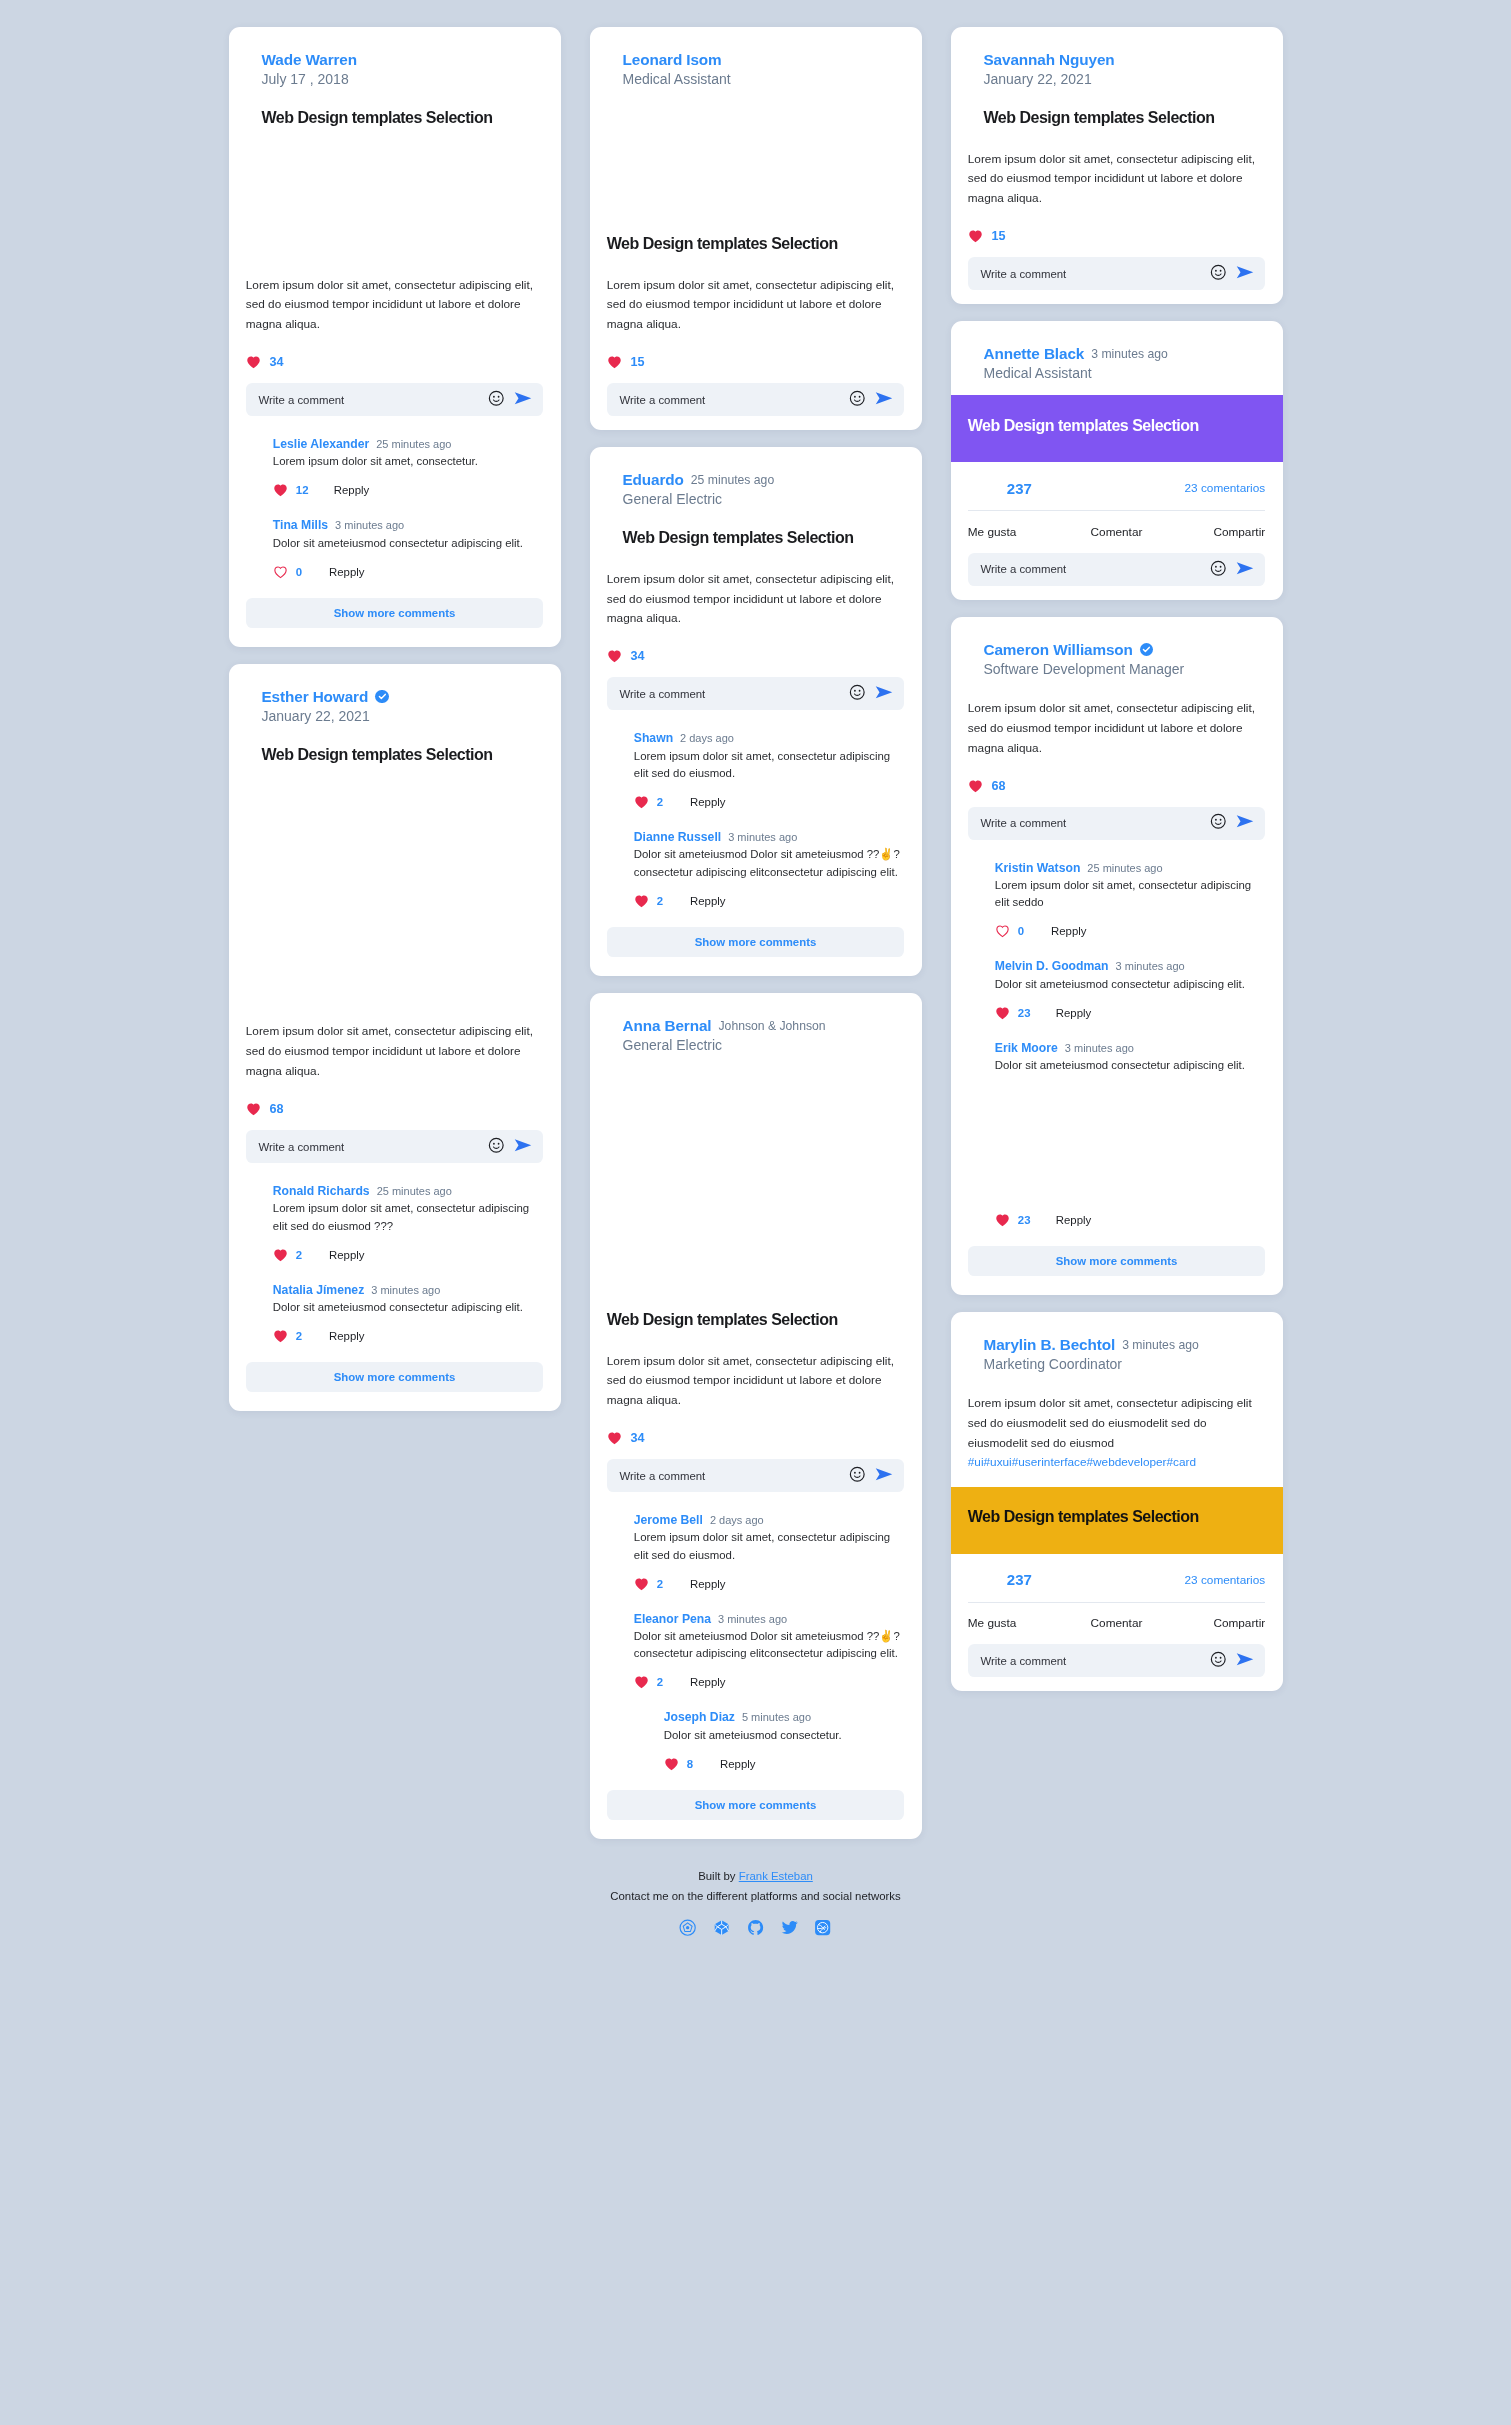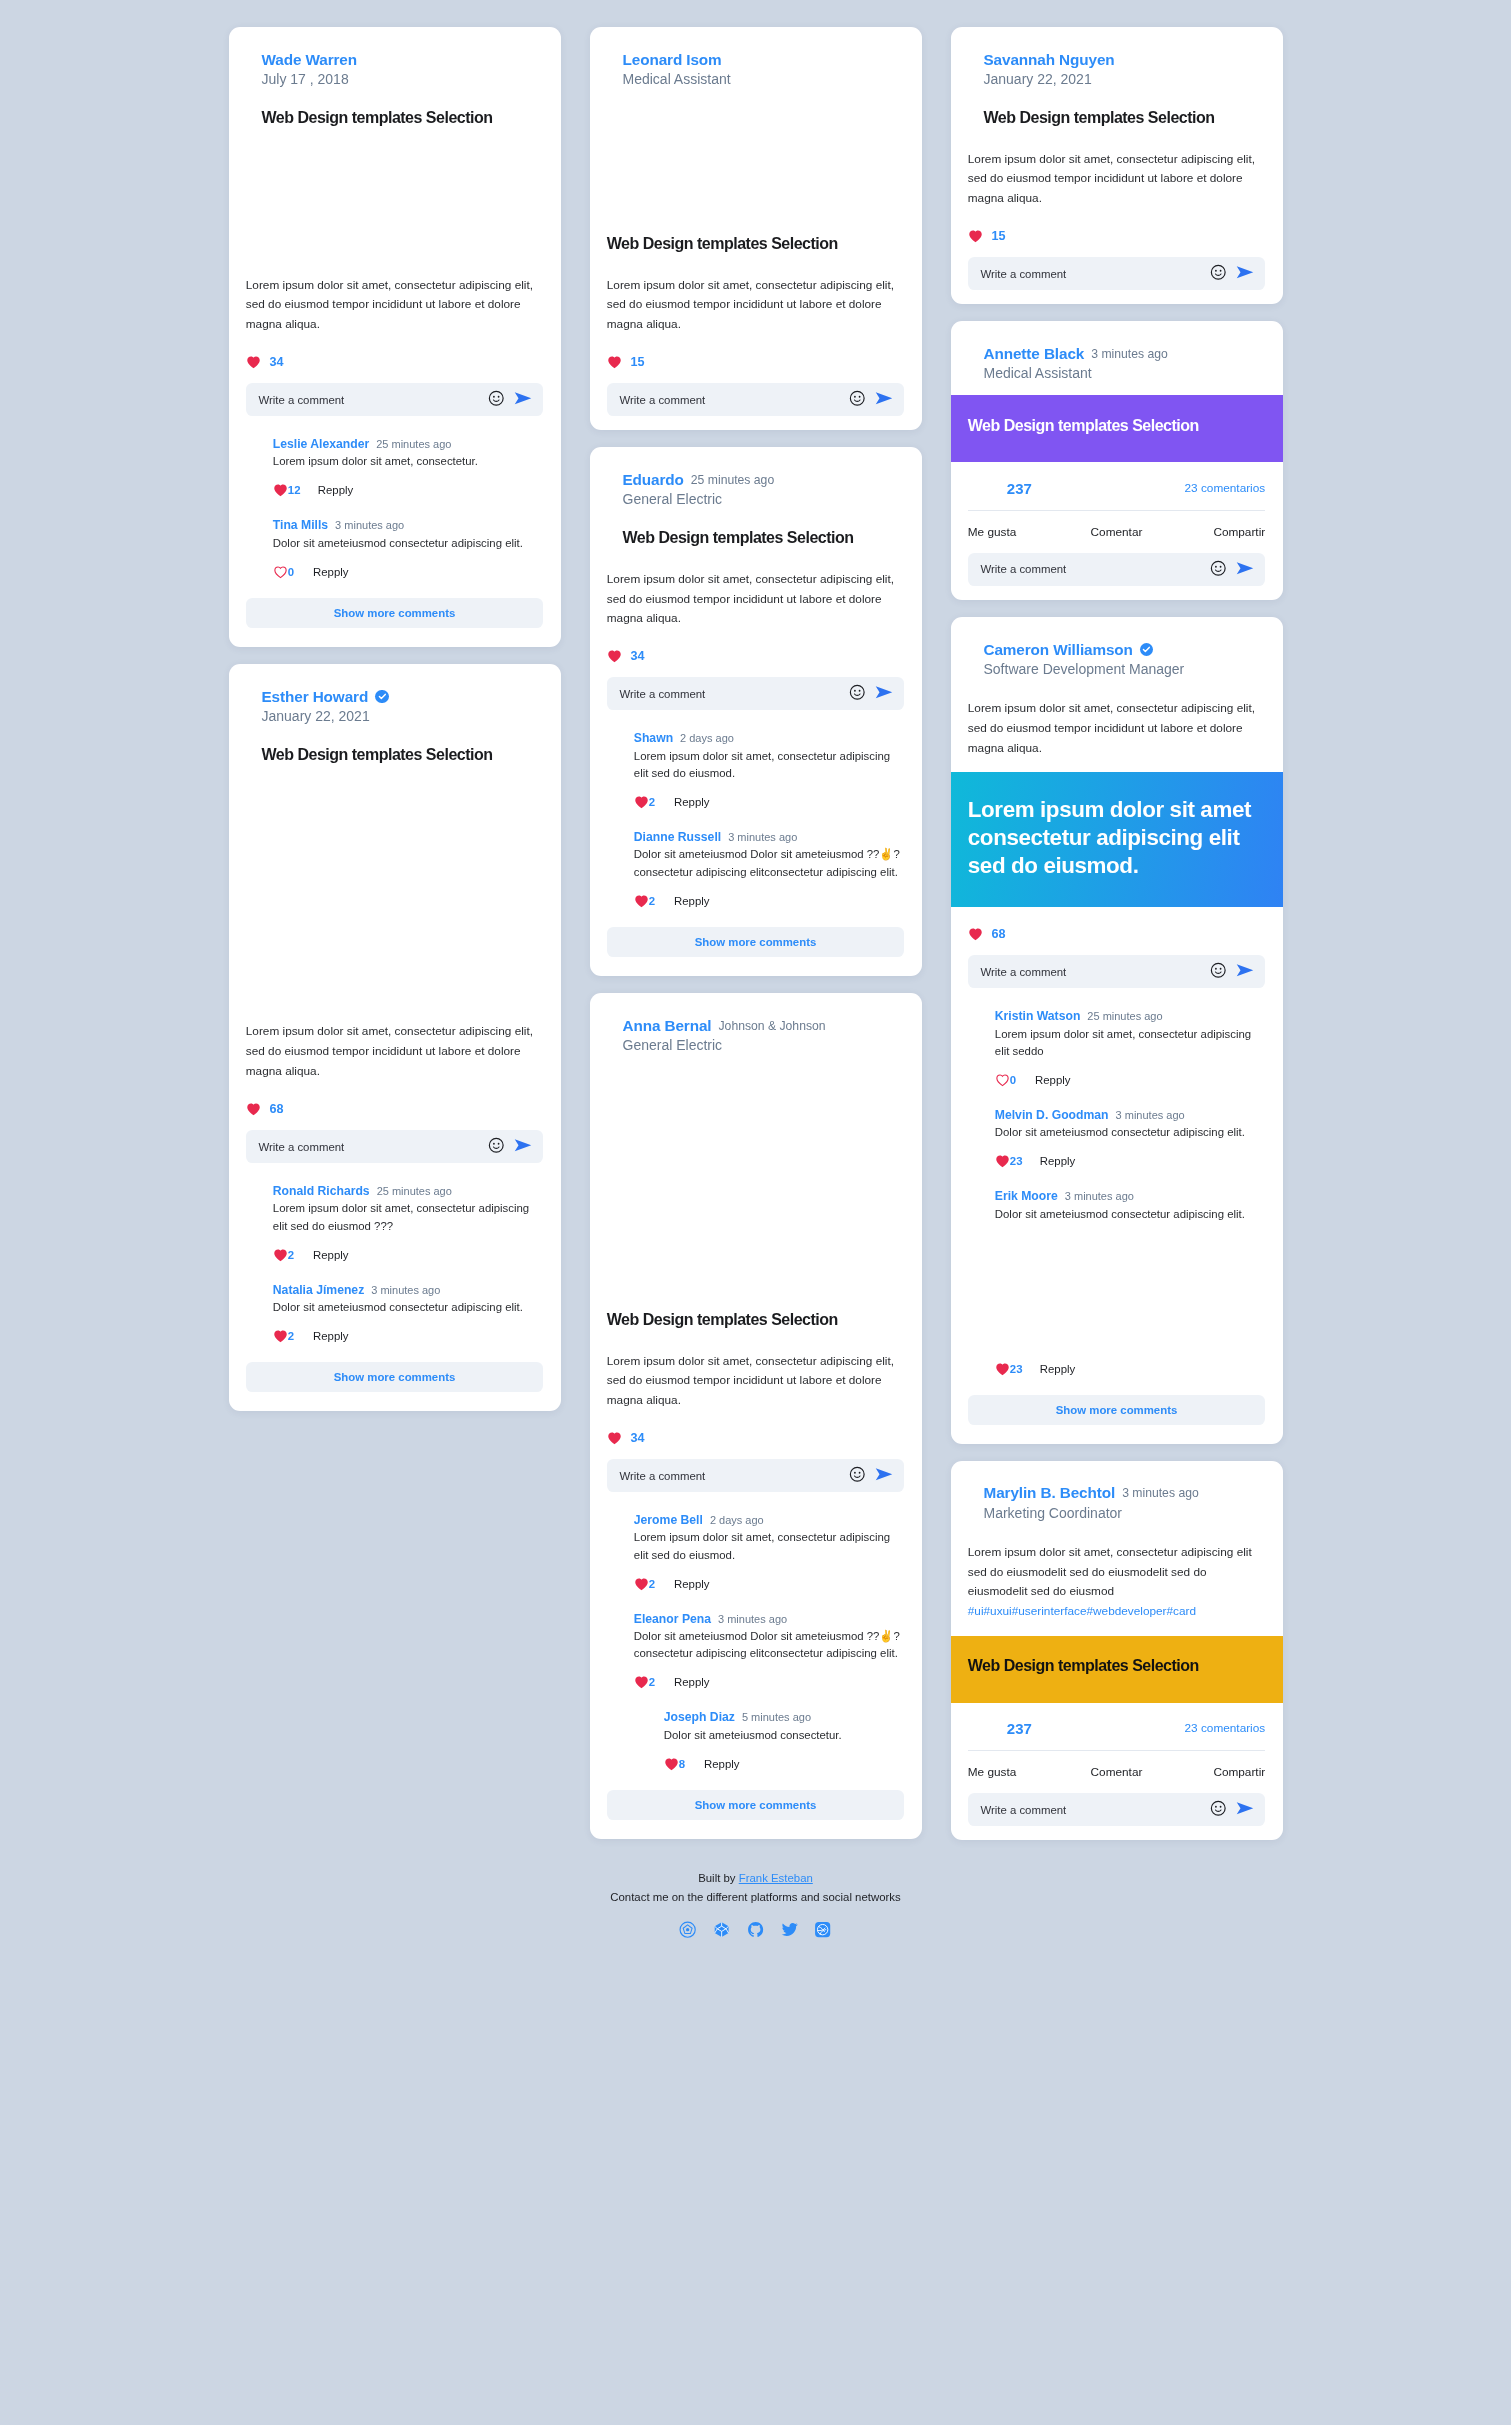--- a/index.html
+++ b/index.html
@@ -119,21 +119,21 @@
   .icon-send { width: 18px; height: 16.5px; flex: none; }
 
   
   .comments { padding: 0 17.3px 0 17.3px; }
   .comment { margin-top: 21px; padding-left: 27px; }
   .comment.nested { padding-left: 57px; }
   .c-head { display: flex; align-items: baseline; gap: 7px; flex-wrap: wrap; }
   .c-name { color: #2d8cf8; font-weight: bold; font-size: 12.2px; }
   .c-time { color: #6b7b8f; font-size: 11px; }
   .c-text { font-size: 11.4px; line-height: 1.52; color: #2b2d31; margin-top: 2.4px; }
-  .c-actions { display: flex; align-items: center; gap: 0; margin-top: 12.6px; }
+  .c-actions { display: flex; align-items: center; gap: 8px; margin-top: 12.6px; }
   .c-actions .count { color: #2d8cf8; font-weight: bold; font-size: 11.4px; min-width: 7.9px; }
   .c-reply { color: #1d1f24; font-size: 11.4px; margin-left: 17.3px; }
 
   .show-more {
     margin: 19px 17.3px 19px 17.3px;
     background: #eef2f7;
     border-radius: 6.3px;
     height: 30px;
     display: flex; align-items: center; justify-content: center;
     color: #2d8cf8; font-weight: bold; font-size: 11.4px;
@@ -611,23 +611,20 @@
             <span class="author">Cameron Williamson</span>
             <span class="verified">
               <svg width="8.7" height="8.7" viewBox="0 0 12 12">
                   <path d="M2 6.3l2.6 2.6L10 3.3" fill="none" stroke="#fff" stroke-width="2" stroke-linecap="round" stroke-linejoin="round"></path>
                 </svg>
             </span>
           </div>
           <div class="subline">Software Development Manager</div>
         </div>
         <div class="body-text">Lorem ipsum dolor sit amet, consectetur adipiscing elit, sed do eiusmod tempor incididunt ut labore et dolore magna aliqua.</div>
-        <div class="banner banner-blue">
-          <div class="quote">Lorem ipsum dolor sit amet consectetur adipiscing elit sed do eiusmod.</div>
-        </div>
         <div class="likes">
           <span>
             <svg class="heart" viewBox="0 0 24 22">
                 <path d="M12 21S2 14.6 2 8.2C2 4.7 4.7 2 8 2c2.1 0 3.4 1 4 2 .6-1 1.9-2 4-2 3.3 0 6 2.7 6 6.2C22 14.6 12 21 12 21z" fill="#e8294e"></path>
               </svg>
           </span>
           <span class="count">68</span>
         </div>
         <div class="comment-box">
           <span class="ph">Write a comment</span>

